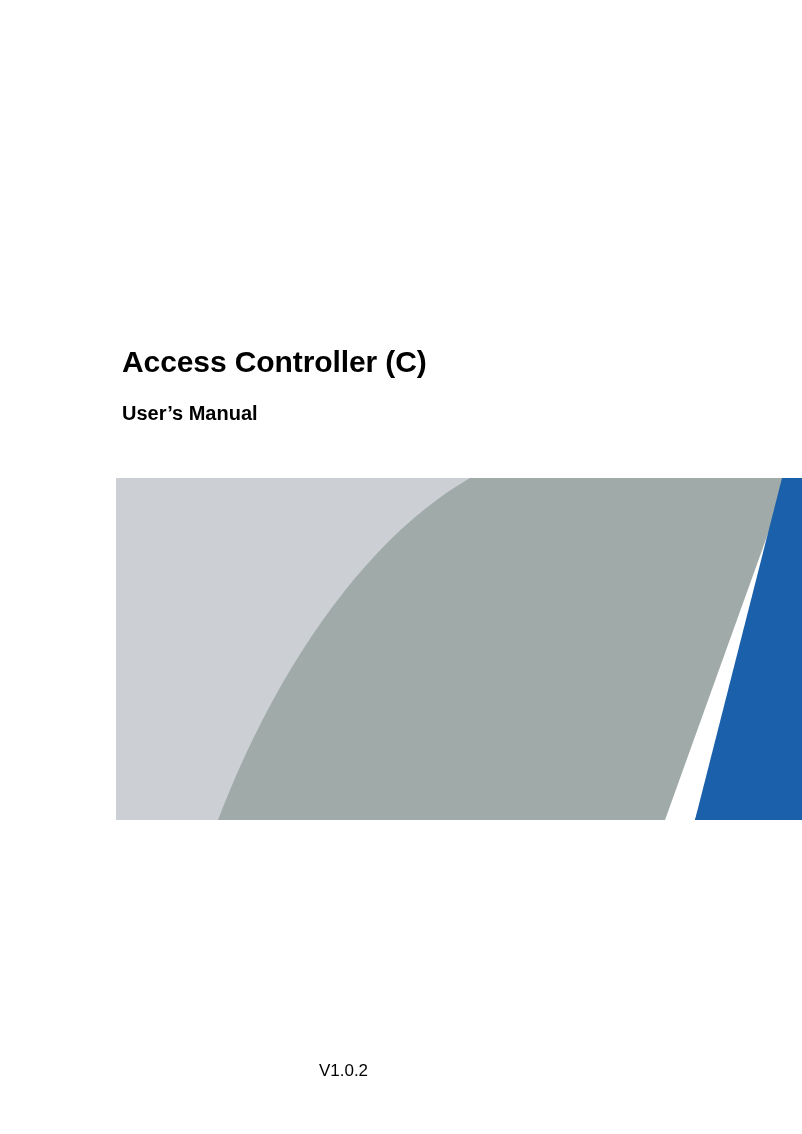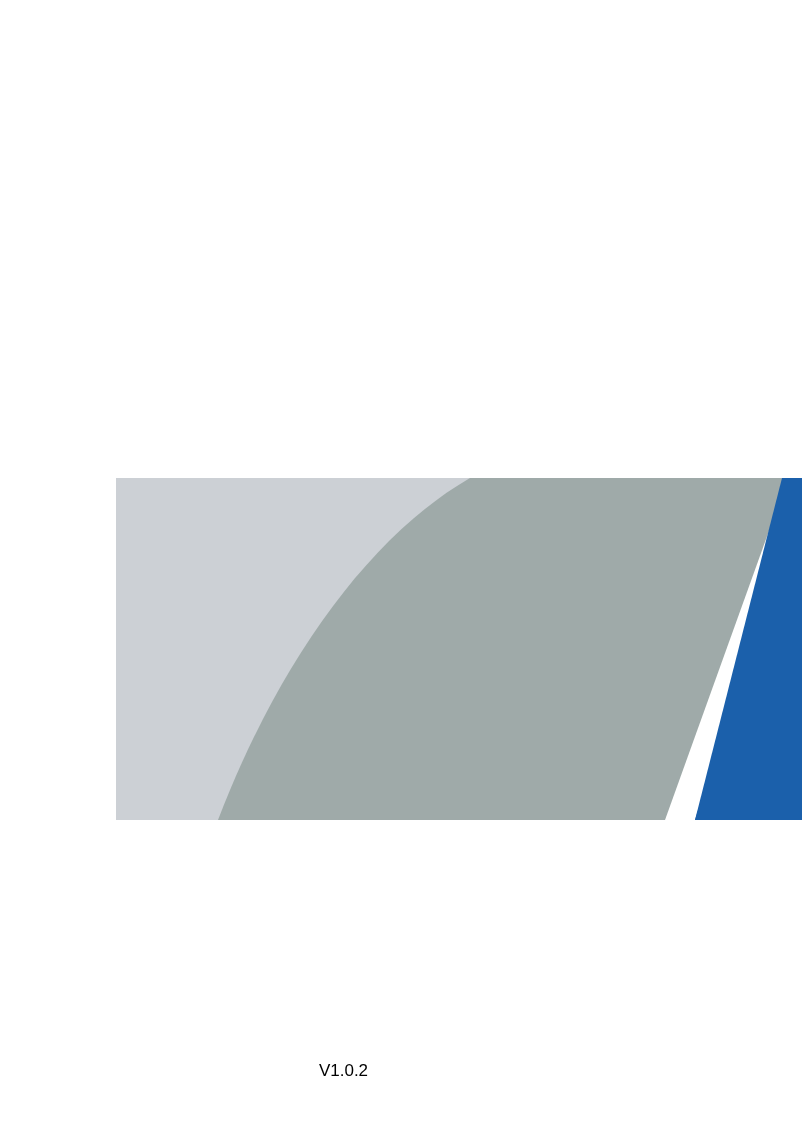--- a/index.html
+++ b/index.html
@@ -79,20 +79,22 @@
     color: #000000;
     white-space: nowrap;
   }
 </style>
 </head>
 <body>
 
 <div class="page">
 
   <div class="title-block">
+    <h1 class="doc-title">Access Controller (C)</h1>
+    <h2 class="doc-subtitle">User’s Manual</h2>
   </div>
 
   <div class="cover-graphic">
     <svg viewBox="0 0 686 342" width="686" height="342" xmlns="http://www.w3.org/2000/svg" aria-hidden="true">
 
       <rect x="0" y="0" width="686" height="342" fill="#ccd0d5"></rect>
 
       <path d="M 354 0 C 250 60, 160 190, 102 342 L 686 342 L 686 0 Z" fill="#9faaa9"></path>
 
       <path d="M 672 0 L 686 0 L 593 342 L 549 342 Z" fill="#ffffff"></path>

